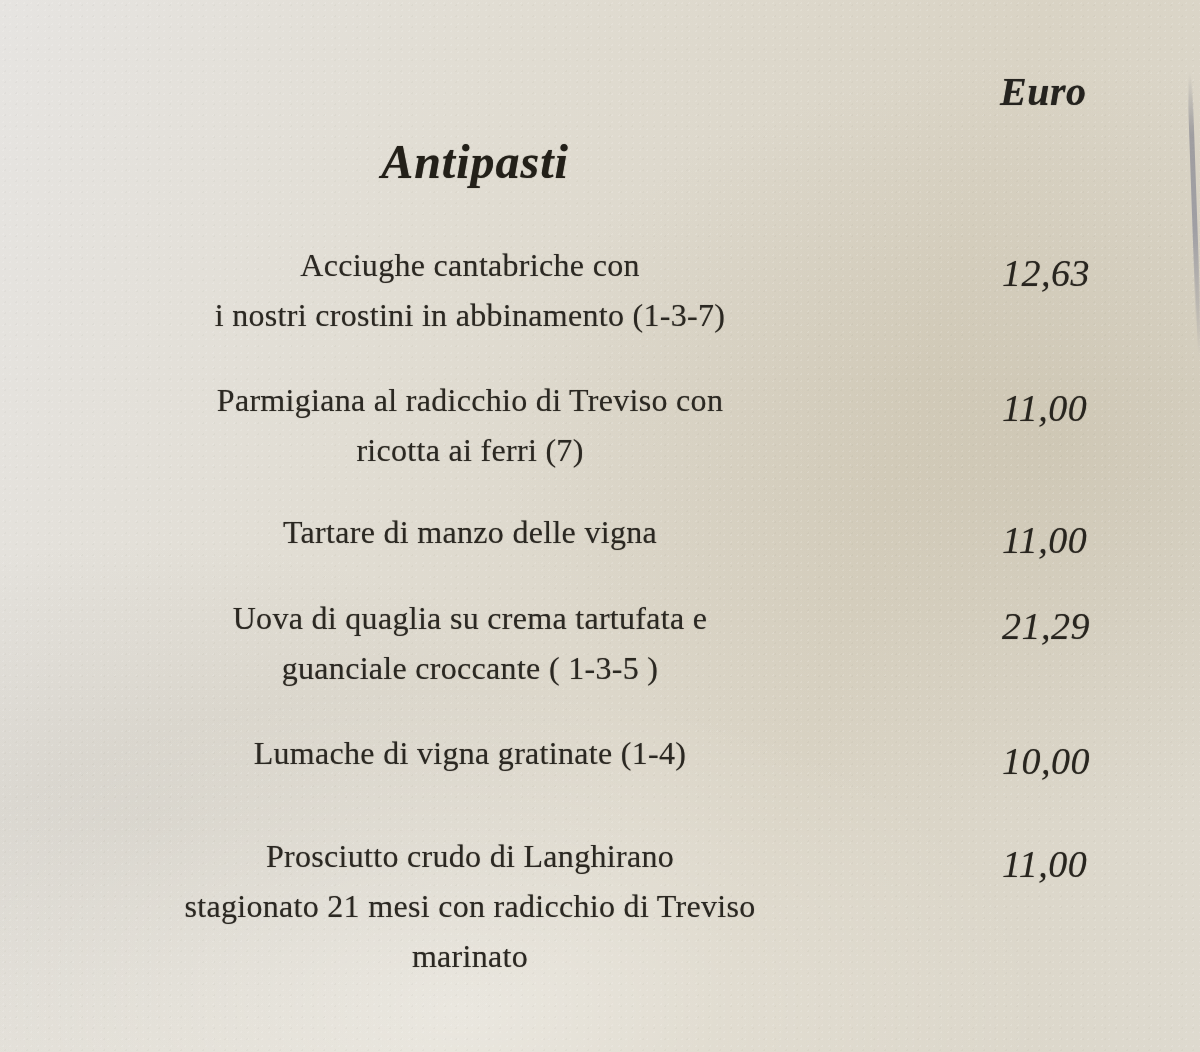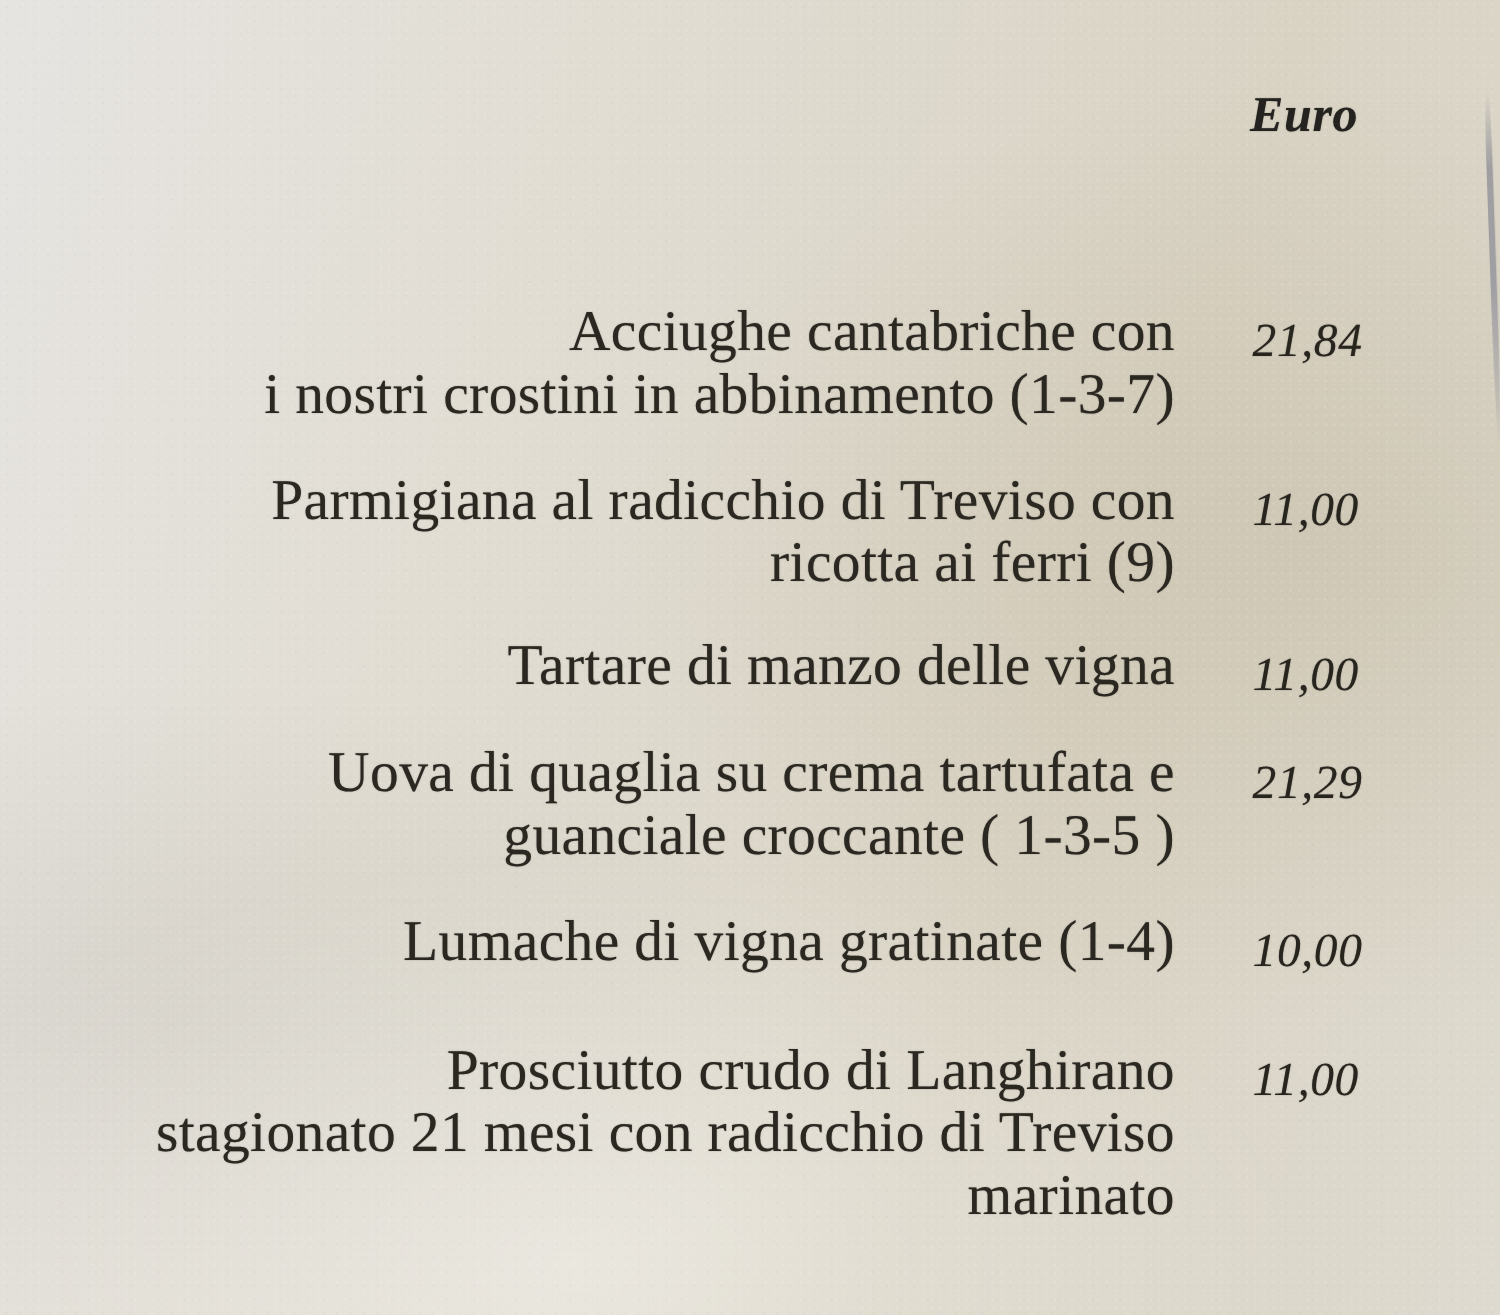--- a/index.html
+++ b/index.html
@@ -70,22 +70,22 @@
   }
   .row {
     position: absolute;
     left: 0;
     width: 100%;
   }
   .dish {
     position: absolute;
     left: 0;
     width: 940px;
-    text-align: right;
-    font-size: 46px;
+    text-align: center;
+    font-size: 32px;
     line-height: 50px;
     letter-spacing: 0.3px;
     white-space: pre-line;
     text-shadow: 0 0 1px rgba(43,40,34,0.5);
   }
   .price {
     position: absolute;
     left: 1002px;
     padding-top: 8px;
     font-size: 38px;
@@ -98,30 +98,31 @@
 </style>
 </head>
 <body>
 
 <div class="photo">
 
   <div class="page-edge"></div>
 
   <div class="euro">Euro</div>
 
+  <h1 class="title">Antipasti</h1>
 
   <div class="row" style="top:240px">
     <div class="dish">Acciughe cantabriche con
 i nostri crostini in abbinamento (1-3-7)</div>
-    <div class="price">21,84</div>
+    <div class="price">12,63</div>
   </div>
 
   <div class="row" style="top:375px">
     <div class="dish">Parmigiana al radicchio di Treviso con
-ricotta ai ferri (9)</div>
+ricotta ai ferri (7)</div>
     <div class="price">11,00</div>
   </div>
 
   <div class="row" style="top:507px">
     <div class="dish">Tartare di manzo delle vigna</div>
     <div class="price">11,00</div>
   </div>
 
   <div class="row" style="top:593px">
     <div class="dish">Uova di quaglia su crema tartufata e

